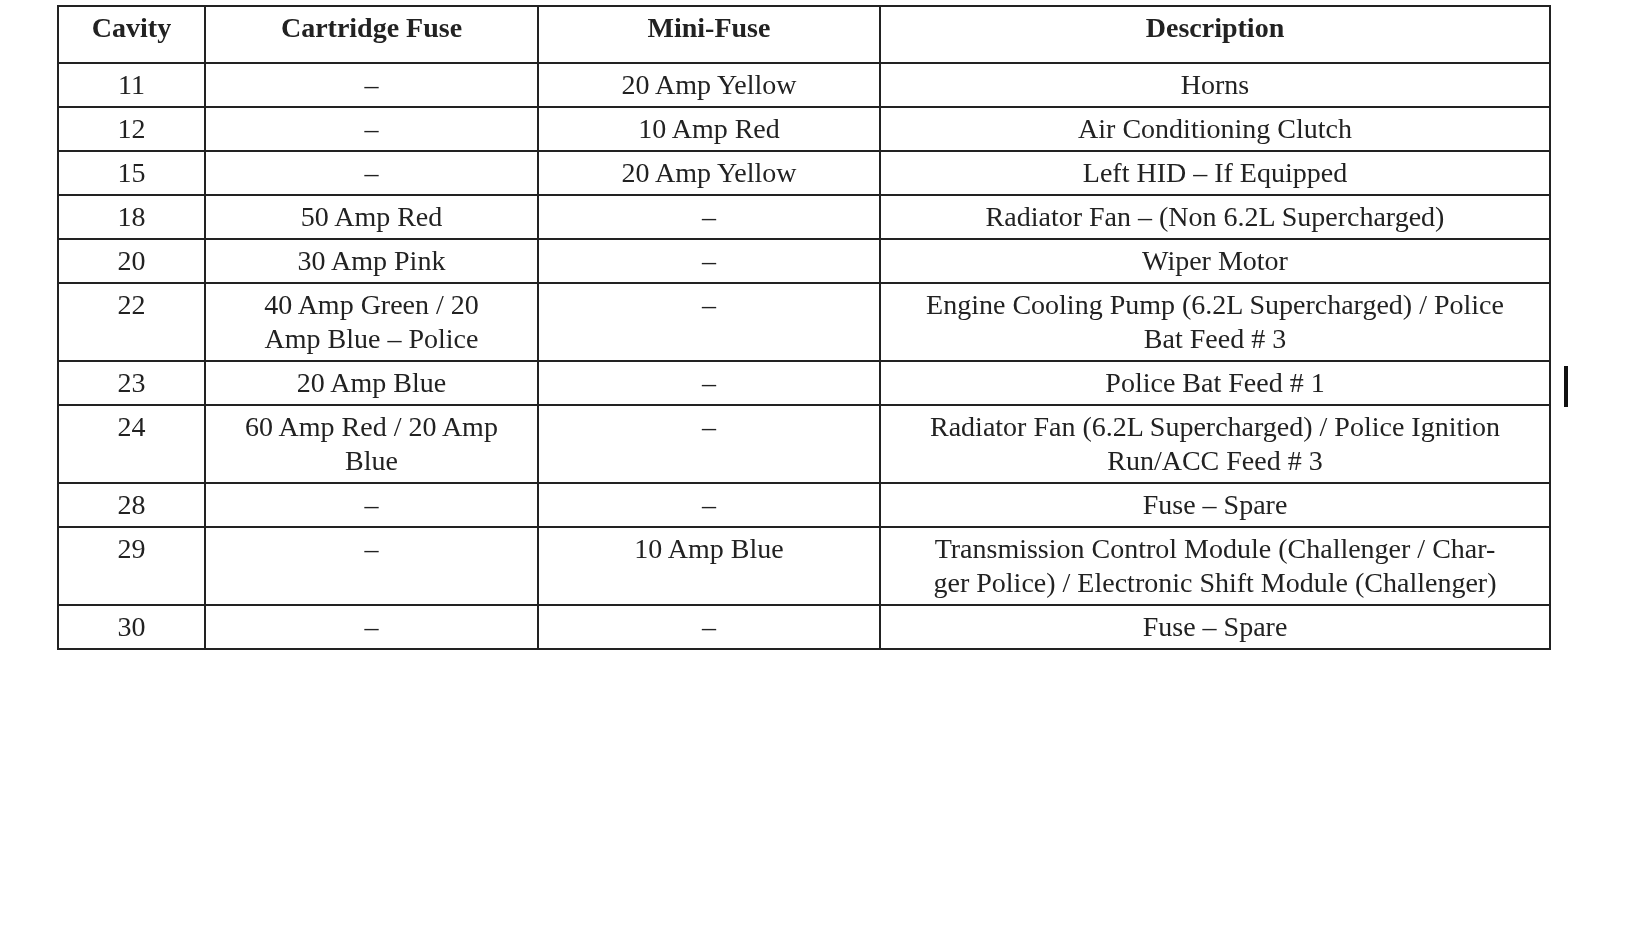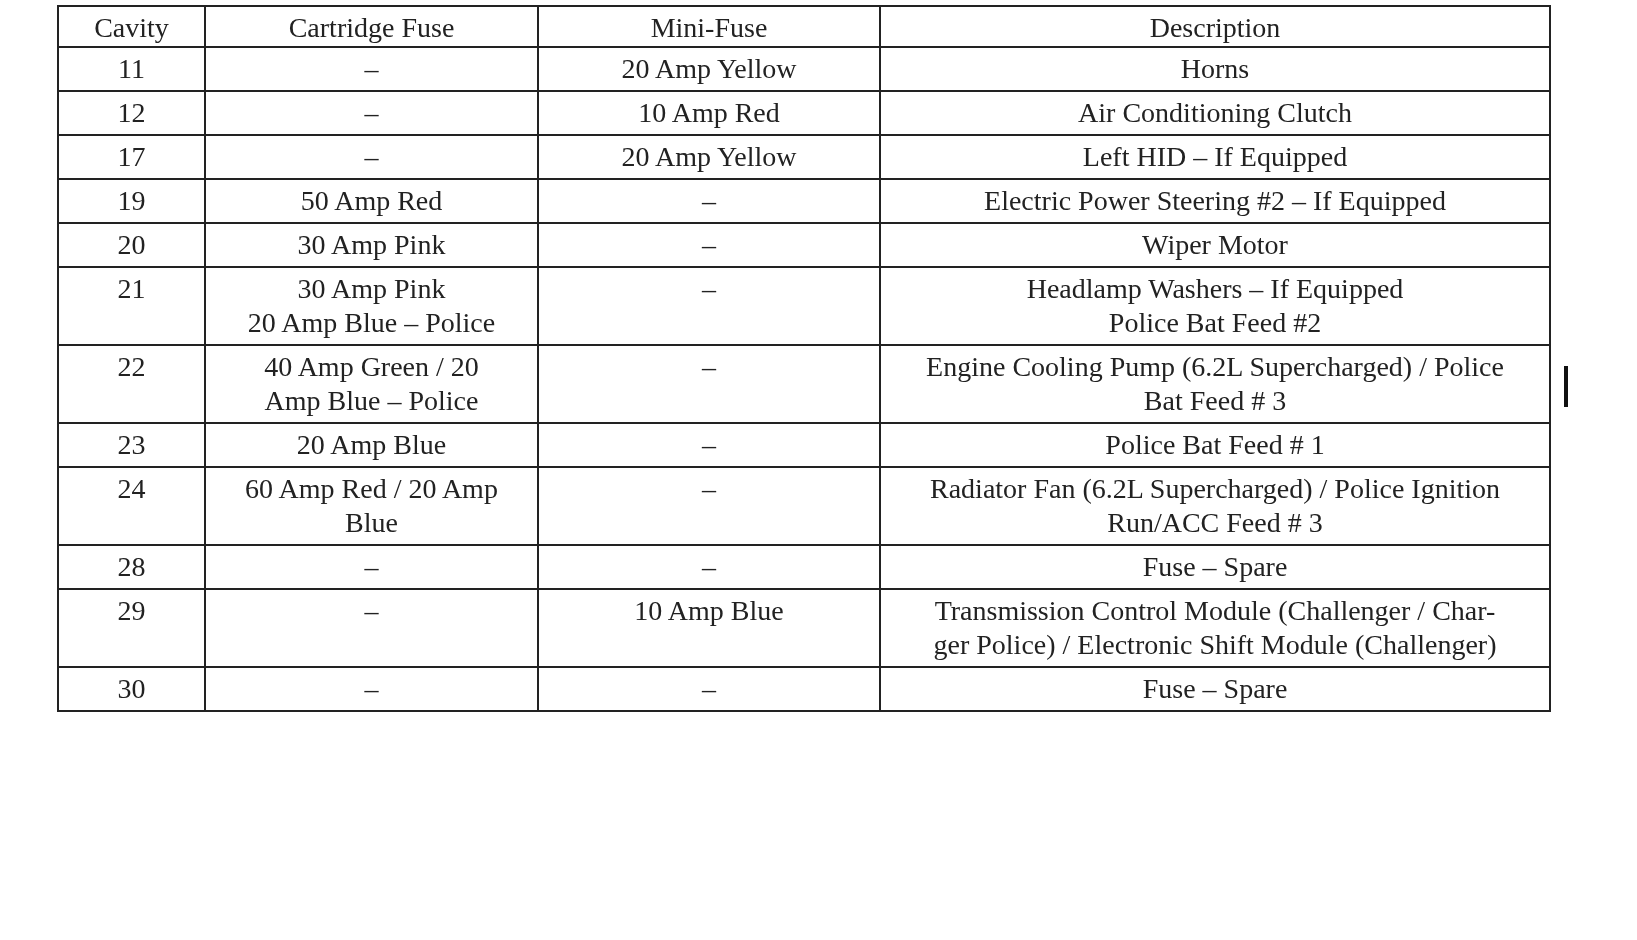--- a/index.html
+++ b/index.html
@@ -7,21 +7,21 @@
            font-family: "Liberation Serif", "DejaVu Serif", serif; color: #222; }
     table.fuse-table {
       position: absolute; left: 57px; top: 5px; width: 1492px;
       border-collapse: collapse; table-layout: fixed;
     }
     table.fuse-table th, table.fuse-table td {
       border: 2px solid #222; text-align: center; vertical-align: top;
       font-size: 28px; line-height: 34px; padding: 4px 6px 4px 6px;
       font-weight: normal; overflow: hidden;
     }
-    table.fuse-table th { font-weight: normal; height: 36px; line-height: 36px; padding-top: 3px; padding-bottom: 0; }
+    table.fuse-table th { font-weight: bold; height: 36px; line-height: 36px; padding-top: 3px; padding-bottom: 16px; }
     table.fuse-table td { height: 34px; }
     col.c1 { width: 147px; } col.c2 { width: 333px; } col.c3 { width: 342px; } col.c4 { width: 670px; }
     .line { display: block; }
     .margin-mark { position: absolute; left: 1564px; top: 366px; width: 4px; height: 41px; background: #111; }
   </style>
 </head>
 <body>
 
 <table class="fuse-table">
   <colgroup>
@@ -57,67 +57,53 @@
           <span class="line">–</span>
         </td>
         <td>
           <span class="line">10 Amp Red</span>
         </td>
         <td>
           <span class="line">Air Conditioning Clutch</span>
         </td>
       </tr>
       <tr>
-        <td>17</td>
+        <td>15</td>
         <td>
           <span class="line">–</span>
         </td>
         <td>
           <span class="line">20 Amp Yellow</span>
         </td>
         <td>
           <span class="line">Left HID – If Equipped</span>
         </td>
       </tr>
       <tr>
-        <td>19</td>
+        <td>18</td>
         <td>
           <span class="line">50 Amp Red</span>
         </td>
         <td>
           <span class="line">–</span>
         </td>
         <td>
-          <span class="line">Electric Power Steering #2 – If Equipped</span>
+          <span class="line">Radiator Fan – (Non 6.2L Supercharged)</span>
         </td>
       </tr>
       <tr>
         <td>20</td>
         <td>
           <span class="line">30 Amp Pink</span>
         </td>
         <td>
           <span class="line">–</span>
         </td>
         <td>
           <span class="line">Wiper Motor</span>
-        </td>
-      </tr>
-      <tr>
-        <td>21</td>
-        <td>
-          <span class="line">30 Amp Pink</span>
-          <span class="line">20 Amp Blue – Police</span>
-        </td>
-        <td>
-          <span class="line">–</span>
-        </td>
-        <td>
-          <span class="line">Headlamp Washers – If Equipped</span>
-          <span class="line">Police Bat Feed #2</span>
         </td>
       </tr>
       <tr>
         <td>22</td>
         <td>
           <span class="line">40 Amp Green / 20</span>
           <span class="line">Amp Blue – Police</span>
         </td>
         <td>
           <span class="line">–</span>

